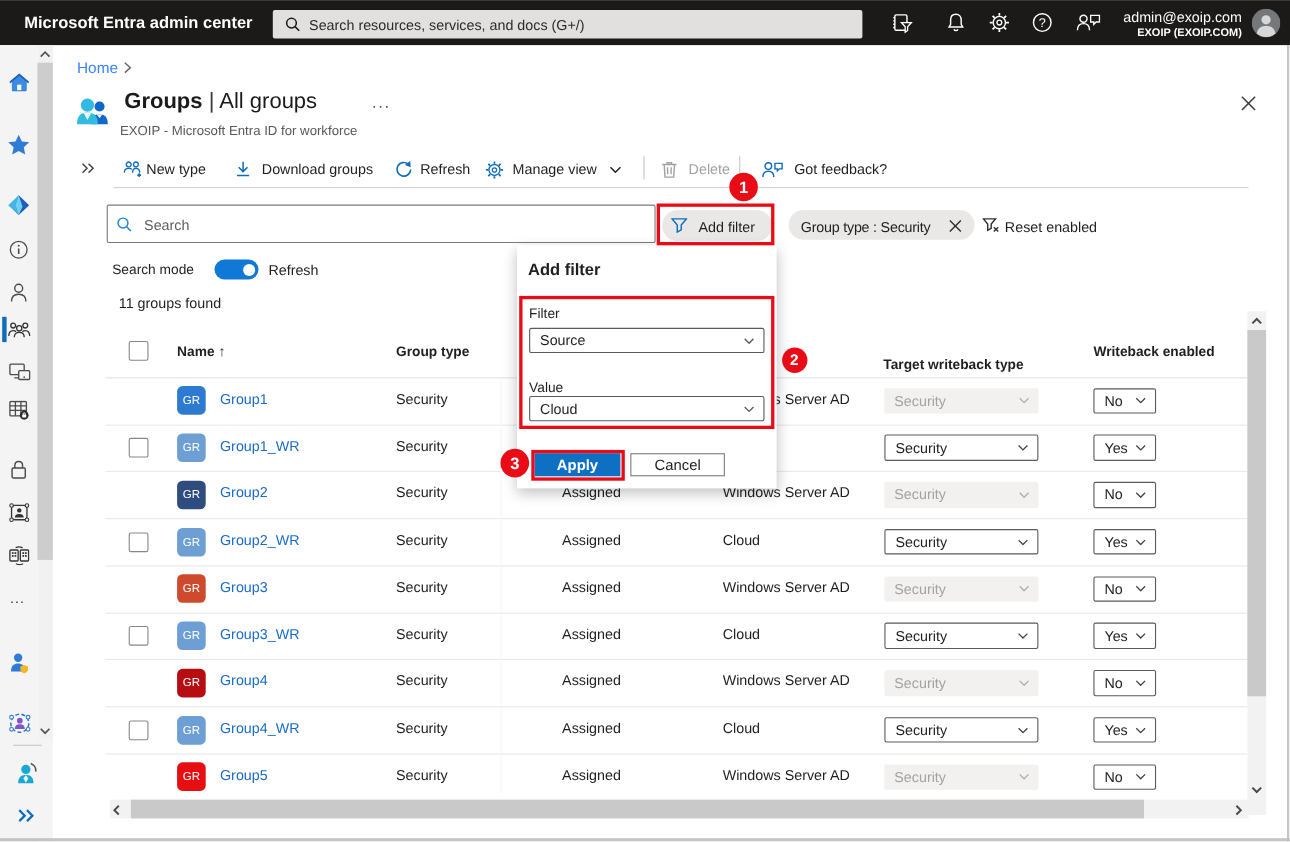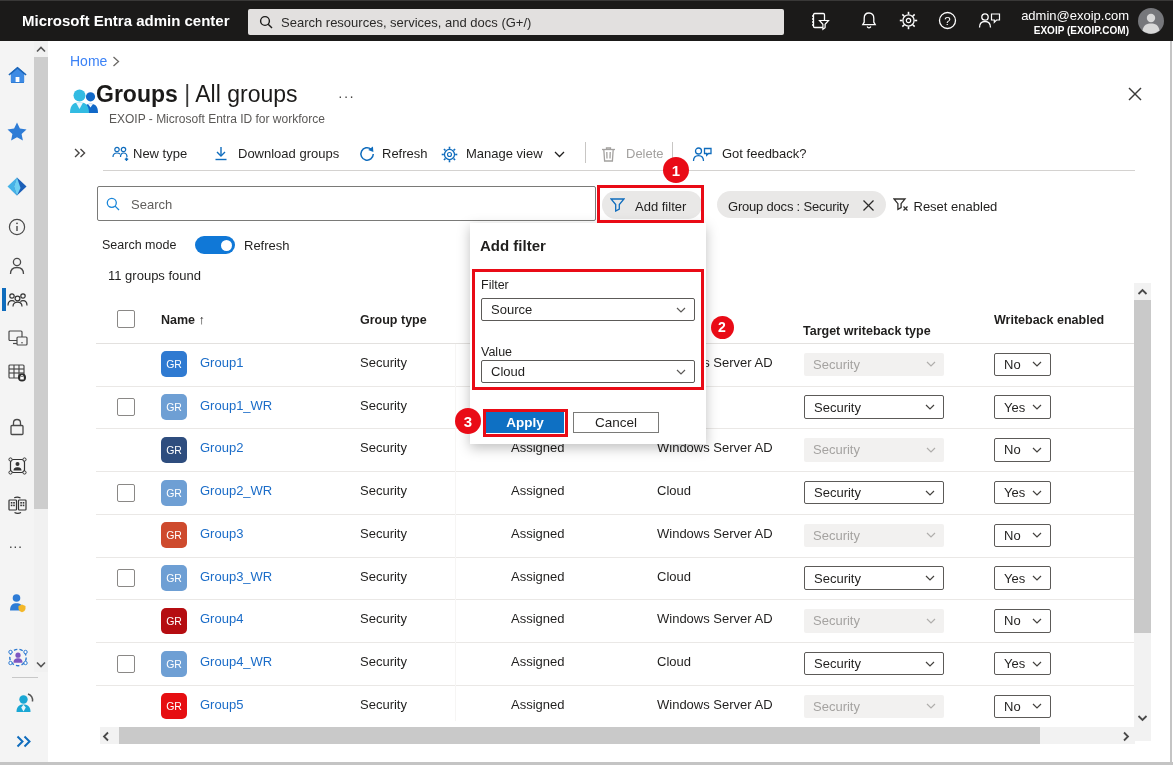--- a/index.html
+++ b/index.html
@@ -190,21 +190,21 @@
     <polyline points="1.5,1 6.5,5.5 1.5,10" fill="none" stroke="#6b6966" stroke-width="1.3"></polyline>
   </svg>
 <svg class="a" style="left:69px;top:89px" width="31" height="25" viewBox="0 0 31 25">
 <circle cx="21.5" cy="7.8" r="4.6" fill="#1068c8"></circle>
 <path d="M14 24 C14 16.5 17.5 14.8 21.5 14.8 C25.5 14.8 29 16.5 29 24 Z" fill="#1068c8"></path>
 <polygon points="18.8,14.8 24.2,14.8 21.5,18.6" fill="#eef6fc"></polygon>
 <circle cx="10.5" cy="6.5" r="6" fill="#32bbe2"></circle>
 <path d="M1 24 C1 15 5.5 13.2 10.5 13.2 C15.5 13.2 20 15 20 24 Z" fill="#32bbe2"></path>
 <polygon points="6.8,13.3 14.2,13.3 10.5,20" fill="#eef6fc"></polygon>
   </svg>
-<div class="a txt" style="left:96px;top:81px;font-size:23px;color:#1b1a19"><b>Groups</b> <span style="color:#3b3a39">|</span> <span>All groups</span></div>
+<div class="a txt" style="left:113px;top:81px;font-size:20px;color:#1b1a19"><b>Groups</b> <span style="color:#3b3a39">|</span> <span>All groups</span></div>
 <div class="a txt" style="left:338px;top:88px;font-size:14px;color:#484644;letter-spacing:1px">···</div>
 <div class="a txt" style="left:109px;top:112px;font-size:12px;color:#5a5856">EXOIP - Microsoft Entra ID for workforce</div>
 <svg class="a" style="left:1128px;top:87px" width="14" height="14" viewBox="0 0 14 14">
     <line x1="1" y1="1" x2="13" y2="13" stroke="#3b3a39" stroke-width="1.4"></line>
     <line x1="13" y1="1" x2="1" y2="13" stroke="#3b3a39" stroke-width="1.4"></line>
   </svg>
 <svg class="a" style="left:74px;top:148px" width="13" height="10" viewBox="0 0 14 11">
     <g fill="none" stroke="#484644" stroke-width="1.5">
       <polyline points="1,1 5.5,5.5 1,10"></polyline>
       <polyline points="7,1 11.5,5.5 7,10"></polyline>
@@ -282,21 +282,21 @@
   </svg>
 <div class="a txt" style="left:131px;top:197px;font-size:13px;color:#605e5c">Search</div>
 <div class="a" style="left:602px;top:191px;width:99.5px;height:28px;border-radius:14px;background:#e9e8e7"></div>
 <svg class="a" style="left:610px;top:198px" width="15" height="14" viewBox="0 0 15 14">
 <path d="M1 1 H14 L9.3 6.6 V11 L5.7 13 V6.6 Z" fill="none" stroke="#0f6cbd" stroke-width="1.3"></path>
   </svg>
 <div class="a txt" style="left:635px;top:198.5px;font-size:13px;color:#201f1e">Add filter</div>
 <div class="redbox" style="left:597px;top:185px;width:107px;height:38px"></div>
 <div class="numc" style="left:663px;top:157px">1</div>
 <div class="a" style="left:716.5px;top:190.5px;width:169px;height:27.5px;border-radius:14px;background:#e9e8e7"></div>
-<div class="a txt" style="left:728px;top:198.5px;font-size:13px;letter-spacing:-0.2px;color:#201f1e">Group docs : Security</div>
+<div class="a txt" style="left:728px;top:198.5px;font-size:13px;letter-spacing:-0.2px;color:#201f1e">Group type : Security</div>
 <svg class="a" style="left:861.5px;top:199px" width="13" height="13" viewBox="0 0 13 13">
     <line x1="1.5" y1="1.5" x2="11.5" y2="11.5" stroke="#2b2a29" stroke-width="1.2"></line>
     <line x1="11.5" y1="1.5" x2="1.5" y2="11.5" stroke="#2b2a29" stroke-width="1.2"></line>
   </svg>
 <svg class="a" style="left:893px;top:198px" width="16" height="14" viewBox="0 0 16 14">
 <path d="M1 1 H12 L8.1 5.7 V9.5 L4.9 11.3 V5.7 Z" fill="none" stroke="#32302e" stroke-width="1.3"></path>
 <line x1="10.5" y1="8.5" x2="14.5" y2="12.5" stroke="#32302e" stroke-width="1.3"></line>
 <line x1="14.5" y1="8.5" x2="10.5" y2="12.5" stroke="#32302e" stroke-width="1.3"></line>
   </svg>
 <div class="a txt" style="left:913.5px;top:198.5px;font-size:13px;color:#201f1e">Reset enabled</div>

